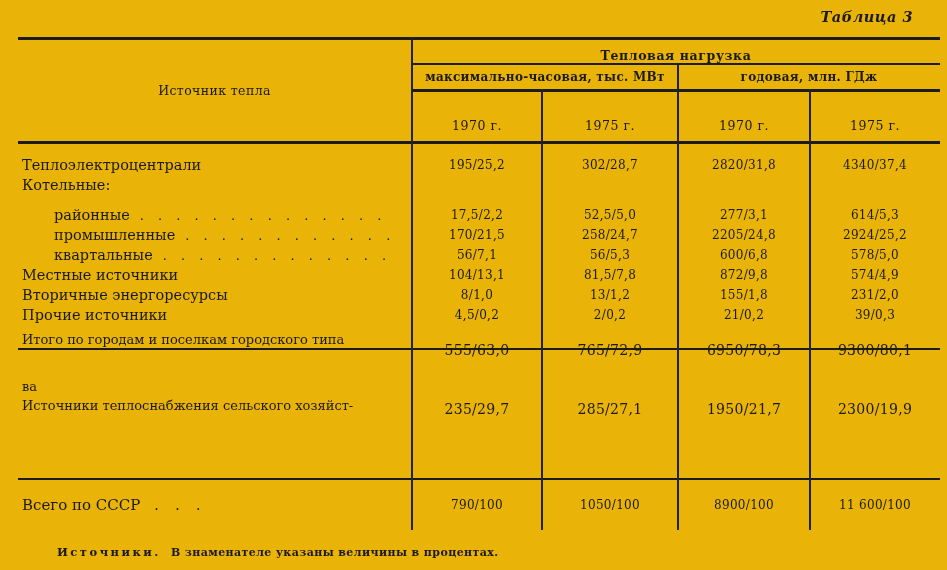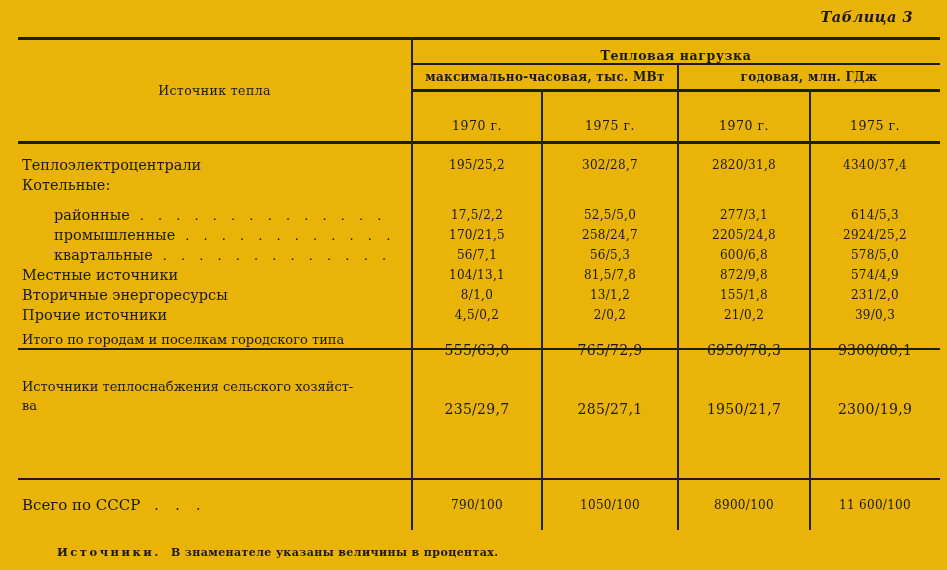--- a/index.html
+++ b/index.html
@@ -216,22 +216,22 @@
     <div class="grid5 trowA trow">
       <div class="tname"><span>Итого по городам и поселкам городского типа</span></div>
       <div class="tvals">555/63,0</div>
       <div class="tvals">765/72,9</div>
       <div class="tvals">6950/78,3</div>
       <div class="tvals">9300/80,1</div>
     </div>
 
     <div class="grid5 trowB trow">
       <div class="tname">
+        <span style="display:block">ва</span>
         <span style="display:block">Источники теплоснабжения сельского хозяйст-</span>
-        <span style="display:block">ва</span>
       </div>
       <div class="tvals">235/29,7</div>
       <div class="tvals">285/27,1</div>
       <div class="tvals">1950/21,7</div>
       <div class="tvals">2300/19,9</div>
     </div>
 
     <div class="grid5 sec3">
       <div class="name">
         <span>Всего по СССР</span>

